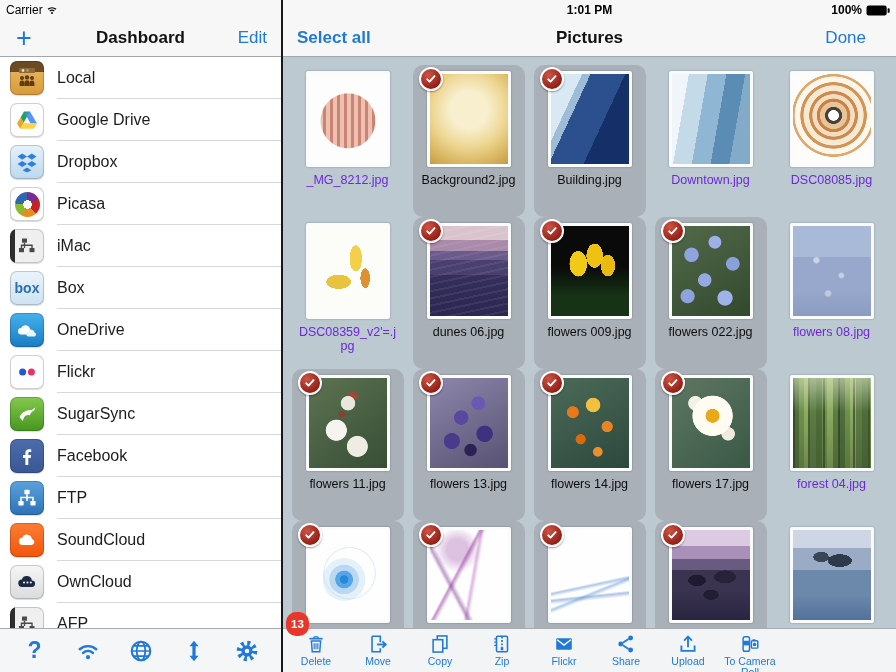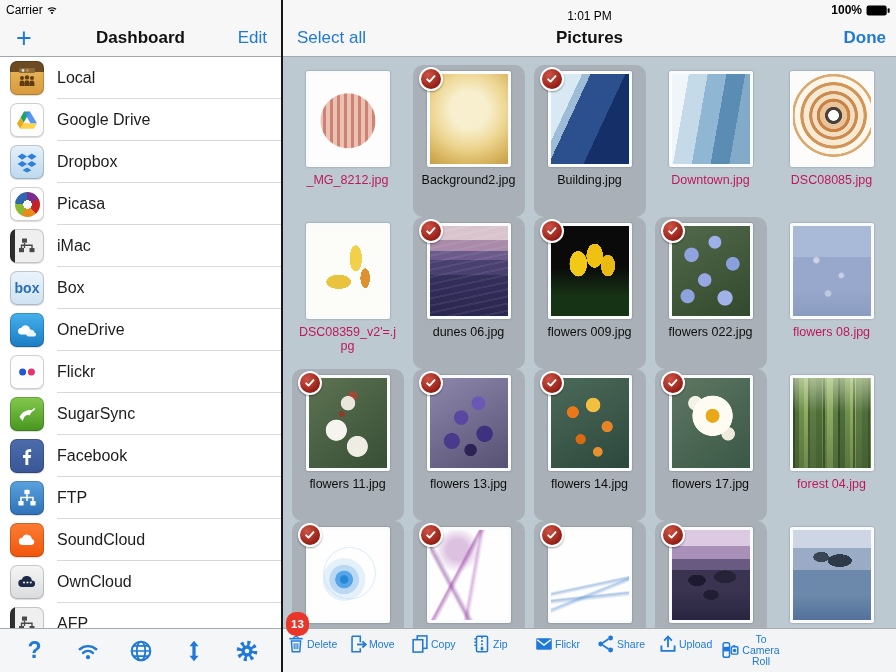--- a/index.html
+++ b/index.html
@@ -5,21 +5,21 @@
   * { margin:0; padding:0; box-sizing:border-box; }
   html,body { background:#333; }
   body { font-family:"Liberation Sans", sans-serif; }
   .screen { width:896px; height:672px; display:flex; overflow:hidden; background:#bcc9d1; position:relative; margin:0 auto; }
 
   
   .sidebar { width:281px; height:100%; background:#fff; display:flex; flex-direction:column; }
   .panel-divider { width:2px; height:100%; background:#17181a; }
   .statusbar { height:20px; background:#f7f7f7; position:relative; font-size:12px; color:#000; flex:0 0 auto;padding-left:18px; }
   .statusbar .carrier { position:absolute; left:6px; top:3px; display:flex; align-items:center; gap:3px; }
-  .statusbar .time { position:absolute; left:0; right:0; top:9px; text-align:center; font-weight:normal; }
+  .statusbar .time { position:absolute; left:0; right:0; top:3px; text-align:center; font-weight:bold; }
   .statusbar .battery-wrap { position:absolute; right:6px; top:3px; display:flex; align-items:center; gap:4px; }
   .navbar { height:37px; background:#f7f7f7; border-bottom:1px solid #a2a7ab; position:relative; display:flex; align-items:center; flex:0 0 auto; }
   .nav-title { position:absolute; left:0; right:0; text-align:center; font-size:17px; font-weight:bold; color:#111; }
   .nav-btn { color:#2079d8; font-size:17px; background:none; border:none; font-family:inherit; cursor:pointer; z-index:2; }
   .add-btn { font-size:27px; font-weight:300; line-height:20px; margin-left:16px; }
   .edit-btn { position:absolute; right:14px; }
   .services { list-style:none; flex:1; overflow:hidden; background:#fff; }
   .service { height:42px; display:flex; align-items:center; padding-left:10px; position:relative; }
   .service::after { content:""; position:absolute; left:57px; right:0; bottom:0; height:1px; background:#d6d8da; }
   .svc { width:34px; height:34px; border-radius:7px; display:flex; align-items:center; justify-content:center; box-shadow:inset 0 0 0 1px rgba(0,0,0,.18), 0 1px 1px rgba(0,0,0,.15); flex:0 0 auto; overflow:hidden; }
@@ -41,34 +41,34 @@
   .svc-sugarsync-icon { background:linear-gradient(#84c94e, #47961f); }
   .svc-facebook-icon { background:linear-gradient(#4c6cab, #3a5795); }
   .svc-ftp-icon { background:linear-gradient(#5ba2dd, #2e71b8); }
   .svc-soundcloud-icon { background:linear-gradient(#fb7d33, #f1560c); }
   .svc-owncloud-icon { background:linear-gradient(#f6f6f6, #dadbdd); }
   .picasa-wheel { width:25px; height:25px; border-radius:50%; background:radial-gradient(circle, #fff 0 24%, rgba(0,0,0,0) 25%), conic-gradient(#7b2d8b 0 62deg, #c52228 62deg 138deg, #e88c1f 138deg 208deg, #8cb832 208deg 275deg, #2e66b0 275deg 360deg); }
   .box-word { color:#2a6fb5; font-weight:bold; font-size:14px; letter-spacing:0; }
 
   
   .main { flex:1; height:100%; display:flex; flex-direction:column; background:#bcc9d1; }
-  .main .navbar .select-all { margin-left:14px; }
-  .done-btn { position:absolute; right:10px; font-weight:bold; }
+  .main .navbar .select-all { margin-left:14px;font-weight:bold; }
+  .done-btn { position:absolute; right:30px; font-weight:normal; }
   .grid-area { flex:1; overflow:hidden; }
   .grid { display:grid; grid-template-columns:repeat(5, 1fr); grid-auto-rows:152px; padding:8px 4px 0; justify-items:center; }
   .file { width:112px; min-height:146px; border-radius:10px; display:flex; flex-direction:column; align-items:center; padding-top:6px; position:relative; cursor:pointer; }
   .file.selected { background:#a9b0b7; }
   .thumb { width:84px; height:96px; border:3px solid #fafbfb; border-radius:2px; box-shadow:0 0 2px rgba(0,0,0,.35); flex:0 0 auto; }
-  .fname { margin-top:6px; font-size:12.5px; line-height:1.15; text-align:center; max-width:104px; overflow-wrap:anywhere; color:#be185d; }
+  .fname { margin-top:6px; font-size:12.5px; line-height:1.15; text-align:center; max-width:104px; overflow-wrap:anywhere; color:#6d28d9; }
   .file.selected .fname { color:#0d0d0d; }
   .check { position:absolute; top:2px; left:6px; width:24px; height:24px; border-radius:50%; border:2px solid #fff; background:radial-gradient(circle at 35% 30%, #cd5445, #8f1a12 78%); box-shadow:0 1px 2px rgba(0,0,0,.4); display:flex; align-items:center; justify-content:center; z-index:2; }
   .check svg { width:14px; height:14px; }
 
   .main-toolbar { height:44px; flex:0 0 auto; background:#f2f4f6; border-top:1px solid #a6abaf; display:flex; align-items:flex-start; padding:4px 0 0 2px; position:relative; }
-  .action { width:62px; display:flex; align-items:center; color:#2079d8; cursor:pointer; }
+  .action { width:62px; display:flex; flex-direction:column; align-items:center; color:#2079d8; cursor:pointer; }
   .a-icon { width:22px; height:22px; display:flex; align-items:center; justify-content:center; }
   .a-icon svg { width:22px; height:22px; }
   .a-label { font-size:10.5px; margin-top:1px; text-align:center; line-height:1.05; }
   .count-badge { position:absolute; top:-17px; left:3px; min-width:21px; height:18px; padding:12px 5px; border-radius:10px; background:#e8362a; color:#fff; font-size:11.5px; font-weight:bold; display:flex; align-items:center; justify-content:center; z-index:5; }
 
   
   .th-sea-urchin { background:radial-gradient(circle at 50% 52%, rgba(0,0,0,0) 0 44%, #fdfdfd 46%), repeating-linear-gradient(90deg, #cb8372 0 3px, #ecc0b2 3px 7px); }
   .th-parchment { background:radial-gradient(circle at 50% 40%, #f7efcd 0 28%, #eed794 55%, #d9b661 80%, #c49c48); }
   .th-skyscraper { background:linear-gradient(115deg, #d9e9f3 0 26%, #9dbcd8 26% 33%, #2c4f8e 33% 62%, #152f69 62%); }
   .th-downtown { background:linear-gradient(100deg, #eff5f9 0 18%, #c4dae9 18% 38%, #8fb6d2 38% 58%, #5b8cb4 58% 78%, #83abc8 78%); }

